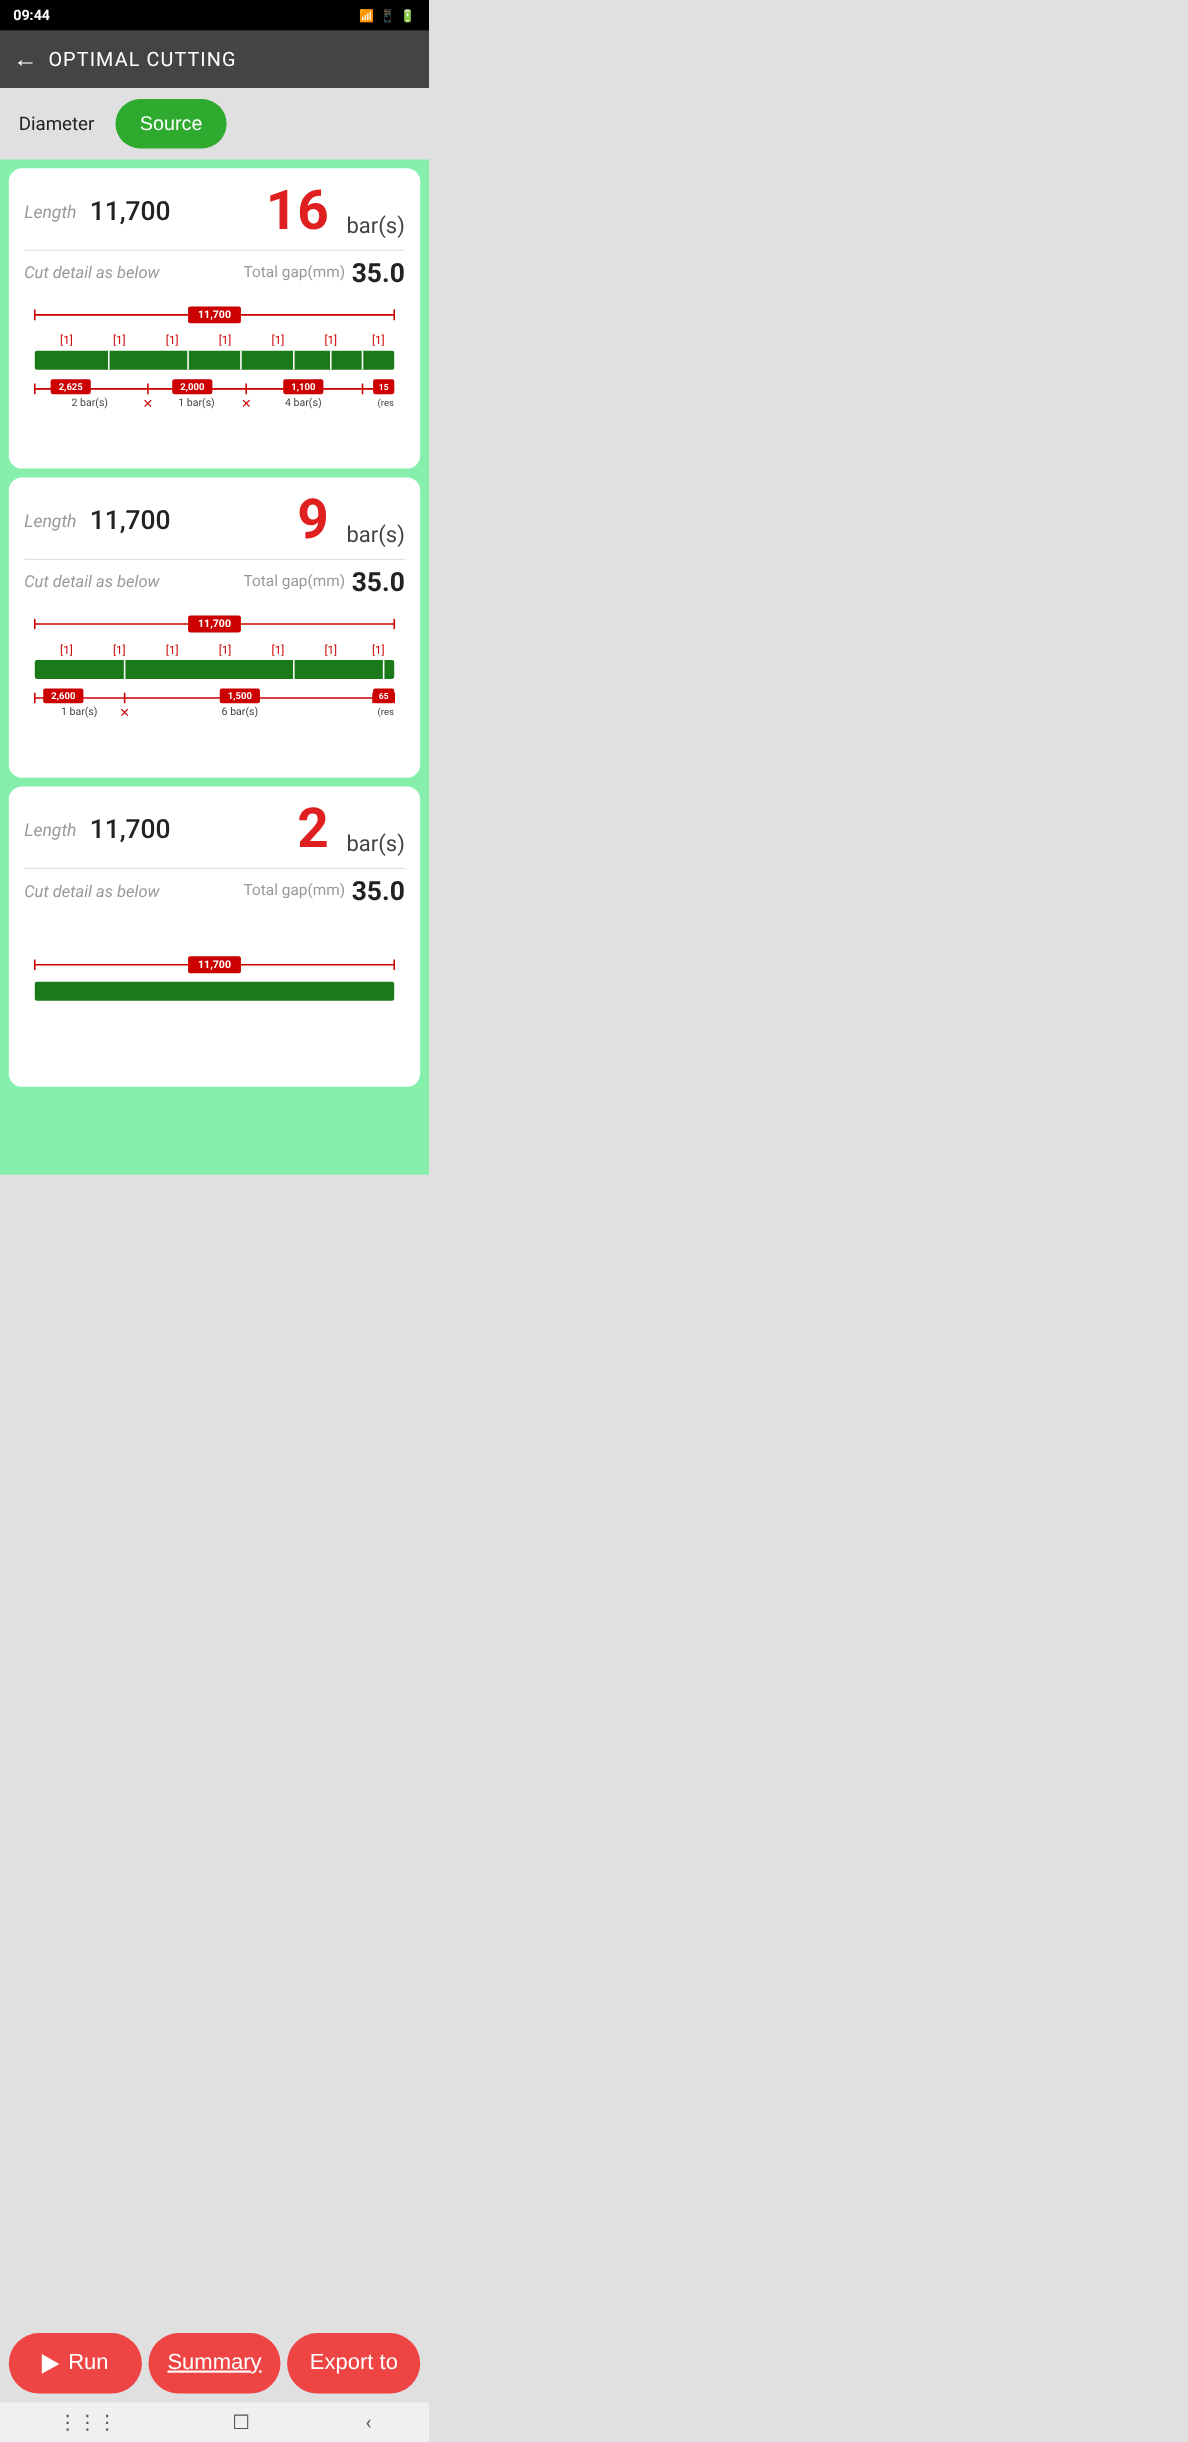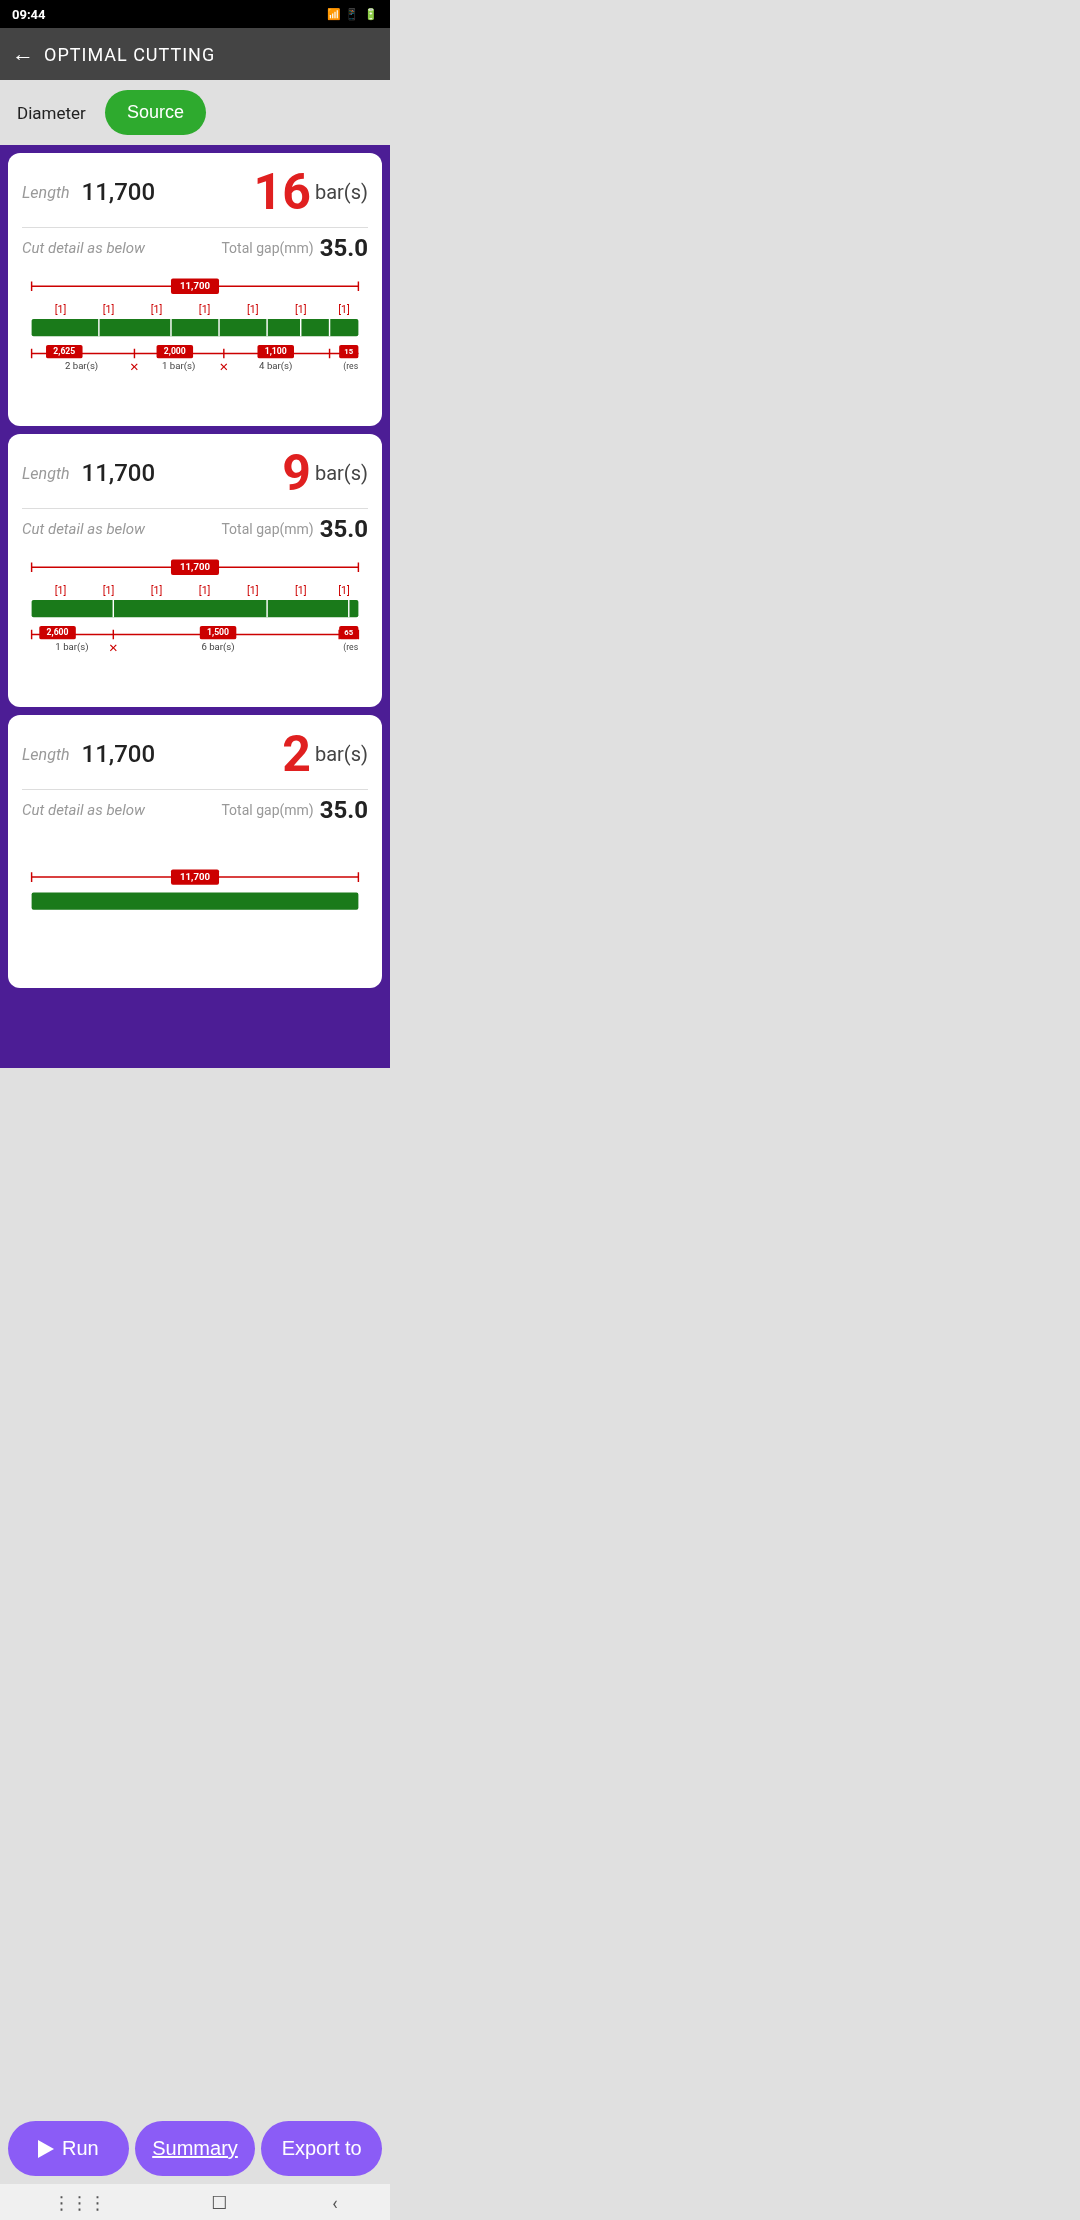--- a/index.html
+++ b/index.html
@@ -85,21 +85,21 @@
       font-weight: 400;
       min-width: 100px;
     }
 
     
     .scroll-area {
       padding: 8px;
       display: flex;
       flex-direction: column;
       gap: 8px;
-      background: #4c1d95;
+      background: #86efac;
       padding-bottom: 80px;
     }
 
     
     .result-card {
       background: white;
       border-radius: 12px;
       padding: 14px 14px 14px 14px;
       overflow: hidden;
     }
@@ -121,22 +121,22 @@
       font-size: 16px;
       color: #999;
     }
     .length-value {
       font-size: 24px;
       font-weight: 500;
       color: #222;
     }
     .length-right {
       display: flex;
-      align-items: center;
-      gap: 4px;
+      align-items: flex-end;
+      gap: 16px;
     }
     .bars-count {
       color: #e02020;
       font-size: 42px;
       font-weight: bold;
       line-height: 1;
     }
     .bars-count.large { font-size: 50px; }
     .bars-unit {
       font-size: 20px;
@@ -193,21 +193,21 @@
       bottom: 36px;
       left: 0;
       width: 390px;
       display: flex;
       gap: 6px;
       padding: 8px 8px;
       background: #e0e0e0;
     }
     .bottom-btn {
       flex: 1;
-      background: #8b5cf6;
+      background: #ef4444;
       color: white;
       border: none;
       border-radius: 30px;
       padding: 16px 8px;
       font-size: 20px;
       cursor: pointer;
       display: flex;
       align-items: center;
       justify-content: center;
       gap: 8px;

